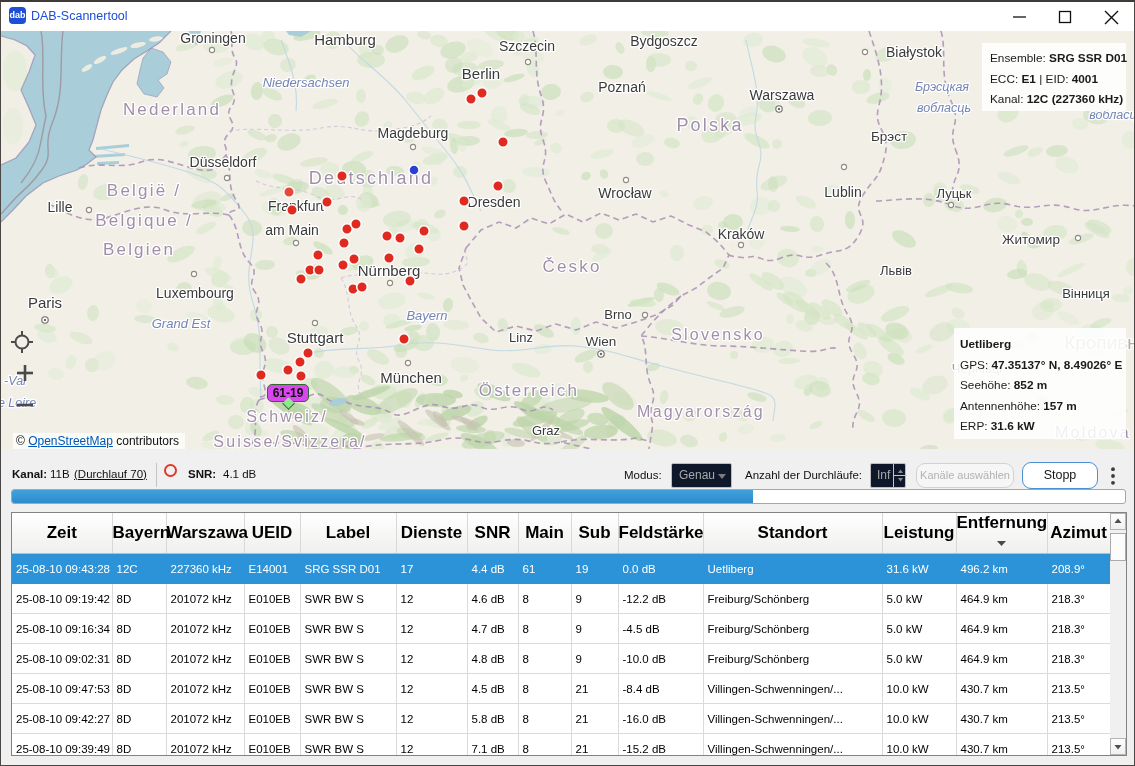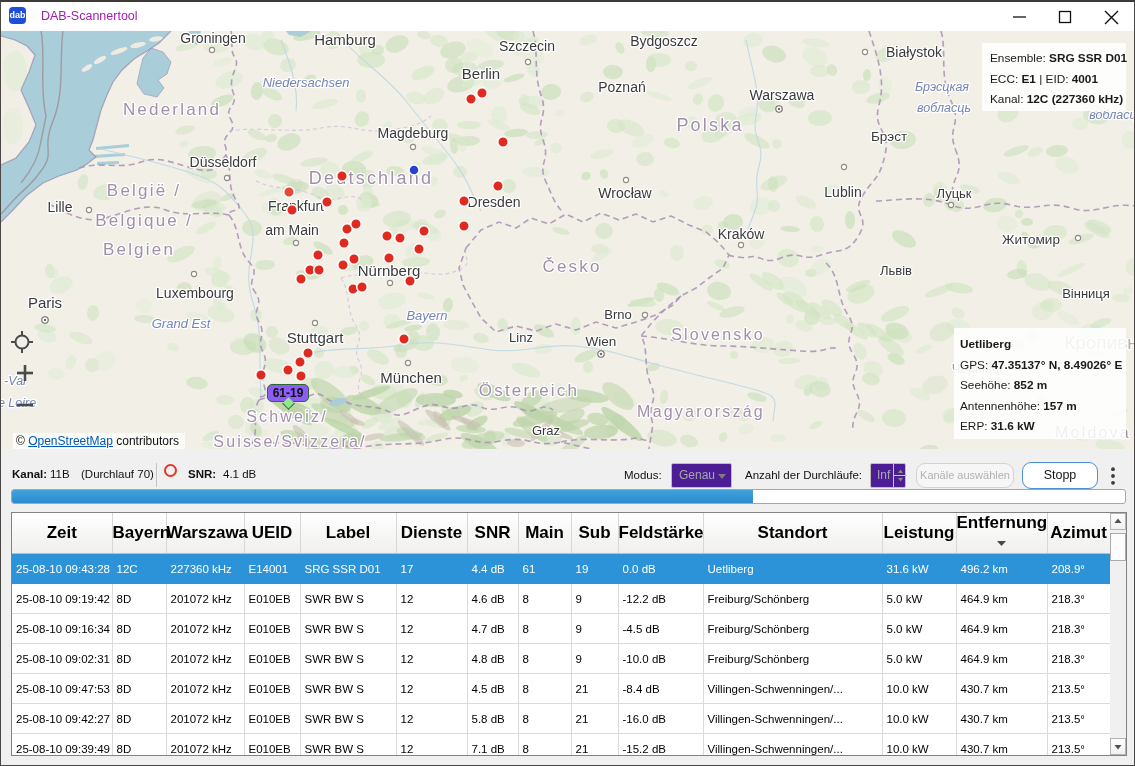--- a/index.html
+++ b/index.html
@@ -1,30 +1,30 @@
 <!DOCTYPE html>
 <html><head><meta charset="utf-8"><style>
 * { margin:0; padding:0; box-sizing:border-box; }
 body { font-family:"Liberation Sans", sans-serif; width:1135px; height:766px; overflow:hidden; background:#f0f0f0; }
 .win { position:absolute; left:0; top:0; width:1135px; height:766px; border:1px solid #4a4745; border-top:2px solid #3d3a38; background:#f0f0f0; overflow:hidden; }
 .abs { position:absolute; }
 .titlebar { position:absolute; left:0; top:0; width:1133px; height:29px; background:#ffffff; }
 .appicon { position:absolute; left:8px; top:5px; width:17px; height:17px; border-radius:4px; background:#1d4ed8; color:#fff; font-size:9px; font-weight:bold; text-align:center; line-height:17px; }
-.apptitle { position:absolute; left:40px; top:7px; font-size:12.5px; color:#a21caf; }
+.apptitle { position:absolute; left:30px; top:7px; font-size:12.5px; color:#1d4ed8; }
 .winbtn { position:absolute; top:0; height:29px; width:46px; }
 .map { position:absolute; left:0; top:29px; width:1133px; height:418px; overflow:hidden; }
 .infobox { position:absolute; background:rgba(255,255,255,0.85); font-size:11.8px; color:#1a1a1a; line-height:20.5px; padding:4px 8px; white-space:nowrap; }
 .attrib { position:absolute; left:0px; top:402px; width:172px; height:16px; background:rgba(255,255,255,0.72); font-size:12px; color:#111; padding-left:3px; line-height:16px;margin-left:12px; }
 .attrib a { color:#0057b8; text-decoration:underline; }
-.balloon { position:absolute; left:266px; top:353px; width:42px; height:18px; background:#8b5cf6; border:1px solid #2d6b2d; border-radius:5px; color:#111; font-size:12px; font-weight:bold; text-align:center; line-height:16px; }
+.balloon { position:absolute; left:266px; top:353px; width:42px; height:18px; background:#d946ef; border:1px solid #2d6b2d; border-radius:5px; color:#111; font-size:12px; font-weight:bold; text-align:center; line-height:16px; }
 .balloon:after { content:""; position:absolute; left:16px; top:14px; width:8px; height:8px; background:#90e88e; border-right:1px solid #2d6b2d; border-bottom:1px solid #2d6b2d; transform:rotate(45deg); }
 .ctrl { position:absolute; left:0; top:447px; width:1133px; height:65px; background:#f0f0f0; font-size:11.5px; color:#111; }
 .vline { position:absolute; left:155px; top:14px; width:1px; height:24px; background:#c4c4c4; }
 .ring { position:absolute; left:163px; top:15px; width:13px; height:13px; border:2.5px solid #e0372a; border-radius:50%; }
-.combo { position:absolute; border:1px solid #bdbdbd; border-radius:2px; background:#4c1d95; color:#a8a8a8; font-size:12px; }
+.combo { position:absolute; border:1px solid #bdbdbd; border-radius:2px; background:#0f172a; color:#a8a8a8; font-size:12px; }
 .btn { position:absolute; border-radius:9px; font-size:12.5px; text-align:center; }
 .progress { position:absolute; left:10px; top:487px; width:1115px; height:15px; border:1px solid #a6a6a6; border-radius:3px; background:#fff; }
 .progfill { position:absolute; left:0; top:0; width:741px; height:13px; border-radius:2px 0 0 2px; background:linear-gradient(#41a1dd,#2c8ccc); }
 .twrap { position:absolute; left:10px; top:510px; width:1116px; height:244px; border:1px solid #828282; background:#fff; overflow:hidden; }
 table { border-collapse:collapse; table-layout:fixed; width:1098px; font-size:11.5px; }
 th { height:19px; background:linear-gradient(#ffffff,#efefed); border-right:1px solid #d8d8d6; border-bottom:1px solid #bdbdbb; font-weight:bold; font-size:17px; padding:0; }
 td { height:30px; border-right:1px solid #dadada; border-bottom:1px solid #dadada; padding:0 0 0 4px; white-space:nowrap; overflow:hidden; }
 tr.sel td { background:#2d93d8; color:#fff; border-right-color:#2d93d8; border-bottom-color:#2d93d8; }
 .sbar { position:absolute; left:1098px; top:0; width:16px; height:242px; background:#f0f0f0; }
 .sbtn { position:absolute; left:0; width:16px; height:17px; background:linear-gradient(#fdfdfd,#f1f1f1); border:1px solid #b4b4b4; }
@@ -709,21 +709,21 @@
         </g>
 </svg>
     <div class="infobox" style="left:981px; top:12px; width:144px; height:68px; padding-top:5px;">Ensemble: <b>SRG SSR D01</b><br>ECC: <b>E1</b> | EID: <b>4001</b><br>Kanal: <b>12C (227360 kHz)</b></div>
     <div class="infobox" style="left:953px; top:297px; width:172px; height:111px; padding-top:6px; padding-left:6px; line-height:20.6px;"><b>Uetliberg</b><br>GPS: <b>47.35137° N, 8.49026° E</b><br>Seehöhe: <b>852 m</b><br>Antennenhöhe: <b>157 m</b><br>ERP: <b>31.6 kW</b></div>
     <div class="balloon">61-19</div>
     <div class="attrib">© <a>OpenStreetMap</a> contributors</div>
   </div>
   <div class="ctrl">
     <div class="abs" style="left:11px; top:19px; font-weight:bold;">Kanal:</div>
     <div class="abs" style="left:49px; top:19px;">11B</div>
-    <div class="abs" style="left:80px; top:19px;">(Durchlauf 70)</div>
+    <div class="abs" style="left:73px; top:19px;text-decoration:underline;">(Durchlauf 70)</div>
     <div class="vline"></div>
     <div class="ring"></div>
     <div class="abs" style="left:187px; top:19px; font-weight:bold;">SNR:</div>
     <div class="abs" style="left:222px; top:19px;">4.1 dB</div>
     <div class="abs" style="left:623px; top:20px;">Modus:</div>
     <div class="combo" style="left:670px; top:14px; width:61px; height:25px; line-height:23px; padding-left:7px;">Genau<svg style="position:absolute;right:5px;top:10px" width="8" height="5">
           <path d="M0,0 L8,0 L4,5 Z" fill="#7d7d7d"></path>
         </svg></div>
     <div class="abs" style="left:744px; top:20px;">Anzahl der Durchläufe:</div>
     <div class="combo" style="left:869px; top:14px; width:36px; height:25px; line-height:23px; padding-left:6px;">Inf<div class="abs" style="left:22px; top:0; width:13px; height:23px; border-left:1px solid #c6c6c6;"><svg width="13" height="23">

